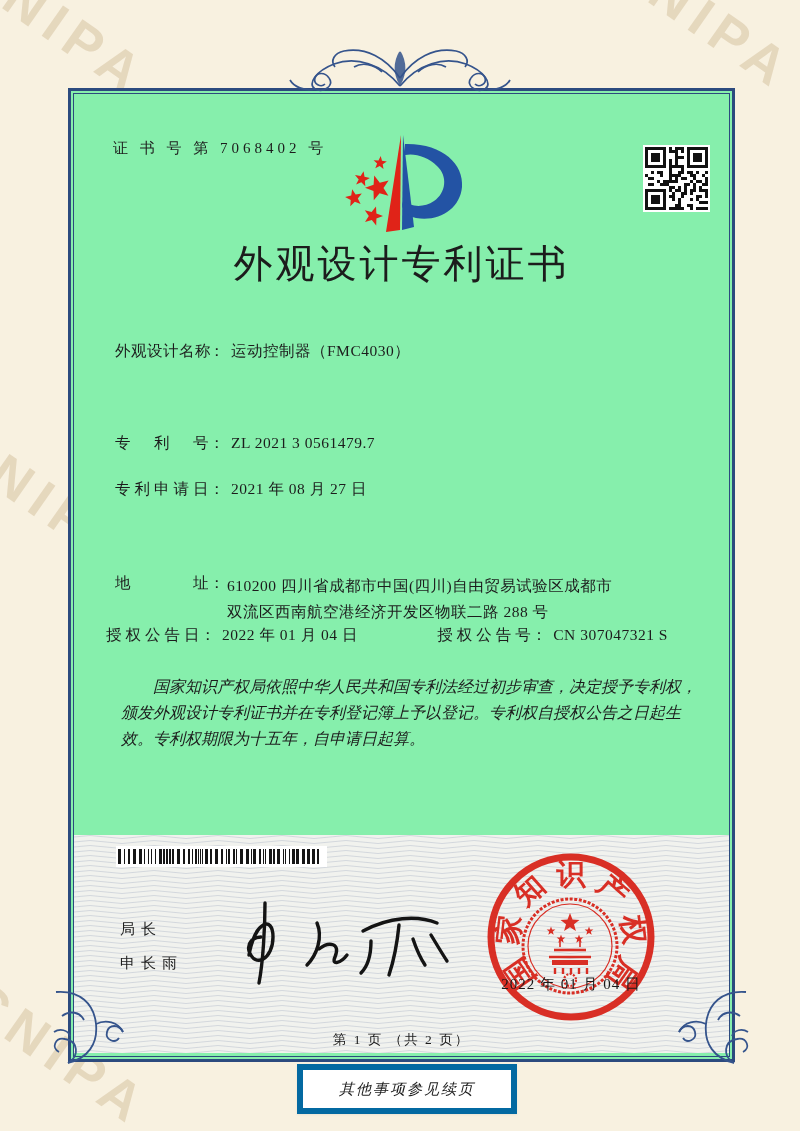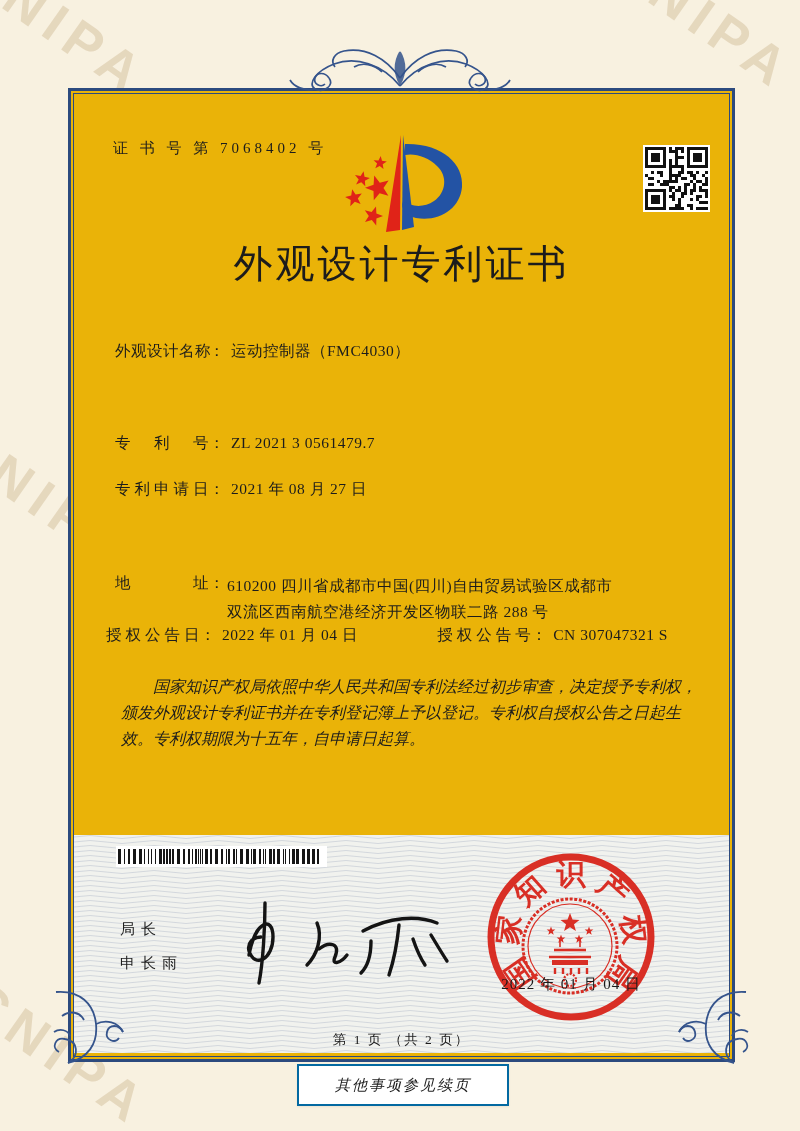--- a/index.html
+++ b/index.html
@@ -5,21 +5,21 @@
   html,body{margin:0;padding:0;}
   .page{position:relative;width:800px;height:1131px;background:#f8f1e0;overflow:hidden;
         font-family:"Liberation Serif","DejaVu Serif",serif;color:#1c1c1c;}
   
   .wm{position:absolute;font-family:"Liberation Sans","DejaVu Sans",sans-serif;
       font-weight:700;font-size:54px;letter-spacing:9px;color:rgba(194,168,124,.34);
       transform:rotate(35deg);white-space:nowrap;z-index:0;}
   .wm.faint{color:rgba(194,168,124,.18);}
   
   .frame{position:absolute;left:68px;top:88px;width:661px;height:968px;
-         border:3px solid #2c4a7e;background:#eab308;z-index:1;}
+         border:3px solid #2c4a7e;background:#86efac;z-index:1;}
   .frame::before{content:"";position:absolute;inset:2px;border:1px solid #2c4a7e;pointer-events:none;z-index:5;}
   .wave-zone{position:absolute;left:3px;right:3px;top:744px;height:218px;background:#f1f2ee;z-index:0;}
   .wave-zone svg{display:block}
   .cert-no{position:absolute;left:42px;top:48px;font-size:15px;letter-spacing:4px;z-index:2;}
   .logo{position:absolute;left:274px;top:40px;z-index:2;}
   .qr{position:absolute;left:572px;top:54px;z-index:2;background:#fff;padding:2px;}
   .title{position:absolute;left:0;top:146px;width:100%;text-align:center;
          font-size:39px;font-weight:400;letter-spacing:3px;z-index:2;}
   .frow{position:absolute;left:44px;font-size:15.5px;letter-spacing:.5px;z-index:2;white-space:nowrap;}
   .flabel{display:inline-block;width:94px;text-align:justify;text-align-last:justify;vertical-align:top;}
@@ -38,21 +38,21 @@
   .signature{position:absolute;left:150px;top:806px;z-index:2;}
   .seal{position:absolute;left:410px;top:756px;z-index:2;opacity:.95;}
   .seal-date{position:absolute;left:408px;top:884px;width:184px;text-align:center;
              font-size:15px;letter-spacing:1px;color:#1a1a1a;z-index:3;}
   .page-num{position:absolute;left:0;top:940px;width:100%;text-align:center;
             font-size:13.5px;letter-spacing:2px;z-index:2;}
   .deco{position:absolute;z-index:3;}
   .deco-top{left:286px;top:34px;}
   .deco-bl{left:48px;top:986px;} .deco-br{left:674px;top:986px;transform:scaleX(-1);}
   .note{position:absolute;left:297px;top:1064px;width:208px;height:38px;background:#fff;
-        border:2px solid #0369a1;box-shadow:0 1px 2px rgba(0,0,0,.06);
+        border:6px solid #0369a1;box-shadow:0 1px 2px rgba(0,0,0,.06);
         display:flex;align-items:center;justify-content:center;
         font-size:15px;font-style:italic;letter-spacing:2px;z-index:2;}
 </style>
 </head>
 <body>
 
 <div class="page">
 
   <div class="wm" style="left:-48px;top:-8px">CNIPA</div>
   <div class="wm" style="left:598px;top:-14px">CNIPA</div>

